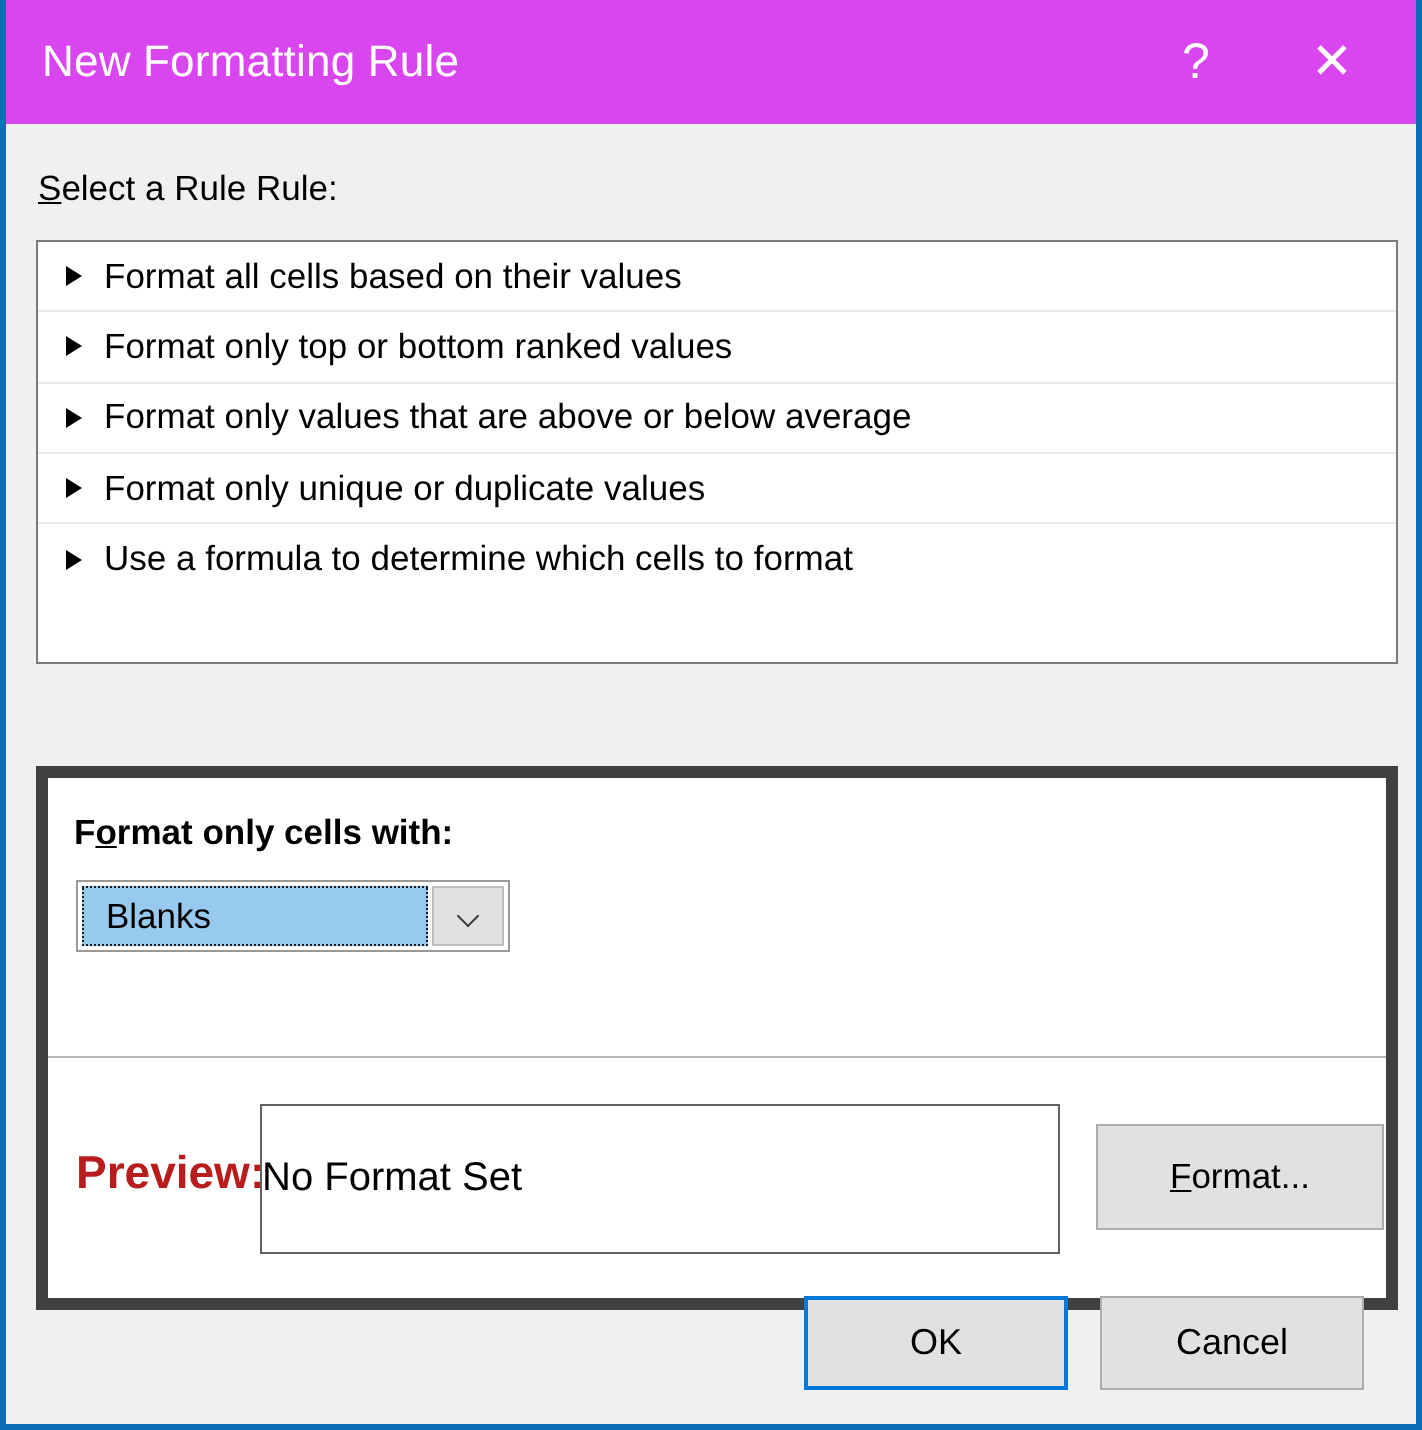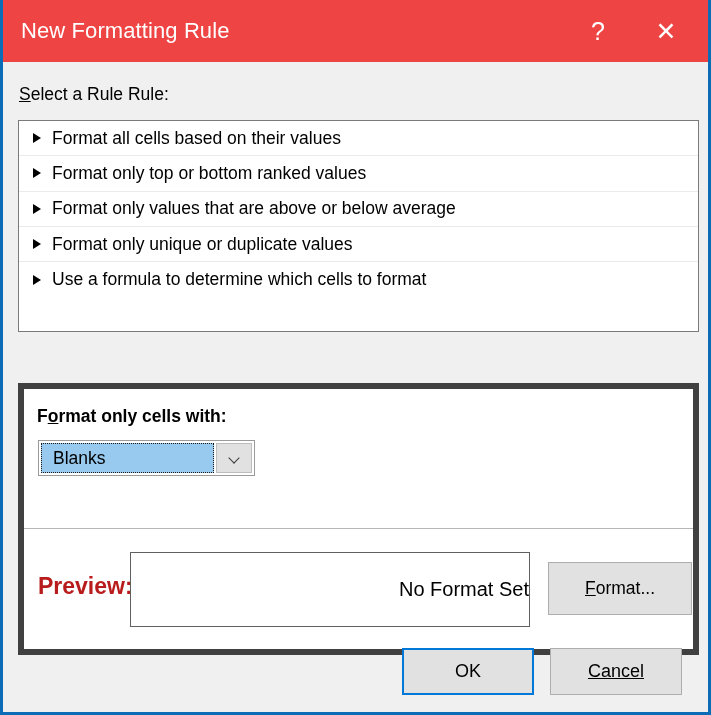--- a/index.html
+++ b/index.html
@@ -22,21 +22,21 @@
     overflow: hidden;
   }
 
   
   .titlebar {
     position: absolute;
     left: -3px;
     top: 0;
     width: 711px;
     height: 62px;
-    background: #ef4444;
+    background: #d946ef;
     display: flex;
     align-items: center;
   }
   .title-text {
     color: #ffffff;
     font-size: 22px;
     margin-left: 21px;
     letter-spacing: 0.1px;
     white-space: nowrap;
   }
@@ -205,21 +205,21 @@
     position: absolute;
     left: 106px;
     top: 163px;
     width: 400px;
     height: 75px;
     box-sizing: border-box;
     background: #ffffff;
     border: 1px solid #606060;
     display: flex;
     align-items: center;
-    justify-content: flex-end;
+    justify-content: flex-start;
     font-size: 20px;
     color: #000000;
     white-space: nowrap;
   }
   .format-btn {
     position: absolute;
     left: 524px;
     top: 173px;
     width: 144px;
     height: 53px;
@@ -253,21 +253,20 @@
   }
   .footer-btn.ok {
     left: 399px;
     top: 648px;
     border: 2px solid #0078d7;
   }
   .footer-btn.cancel {
     left: 547px;
     top: 648px;
     border: 1px solid #adadad;
-    text-decoration: underline;
   }
 </style>
 </head>
 <body>
 
 <div id="dialog">
 
   <div class="titlebar">
     <div class="title-text">New Formatting Rule</div>
     <div class="title-buttons">

